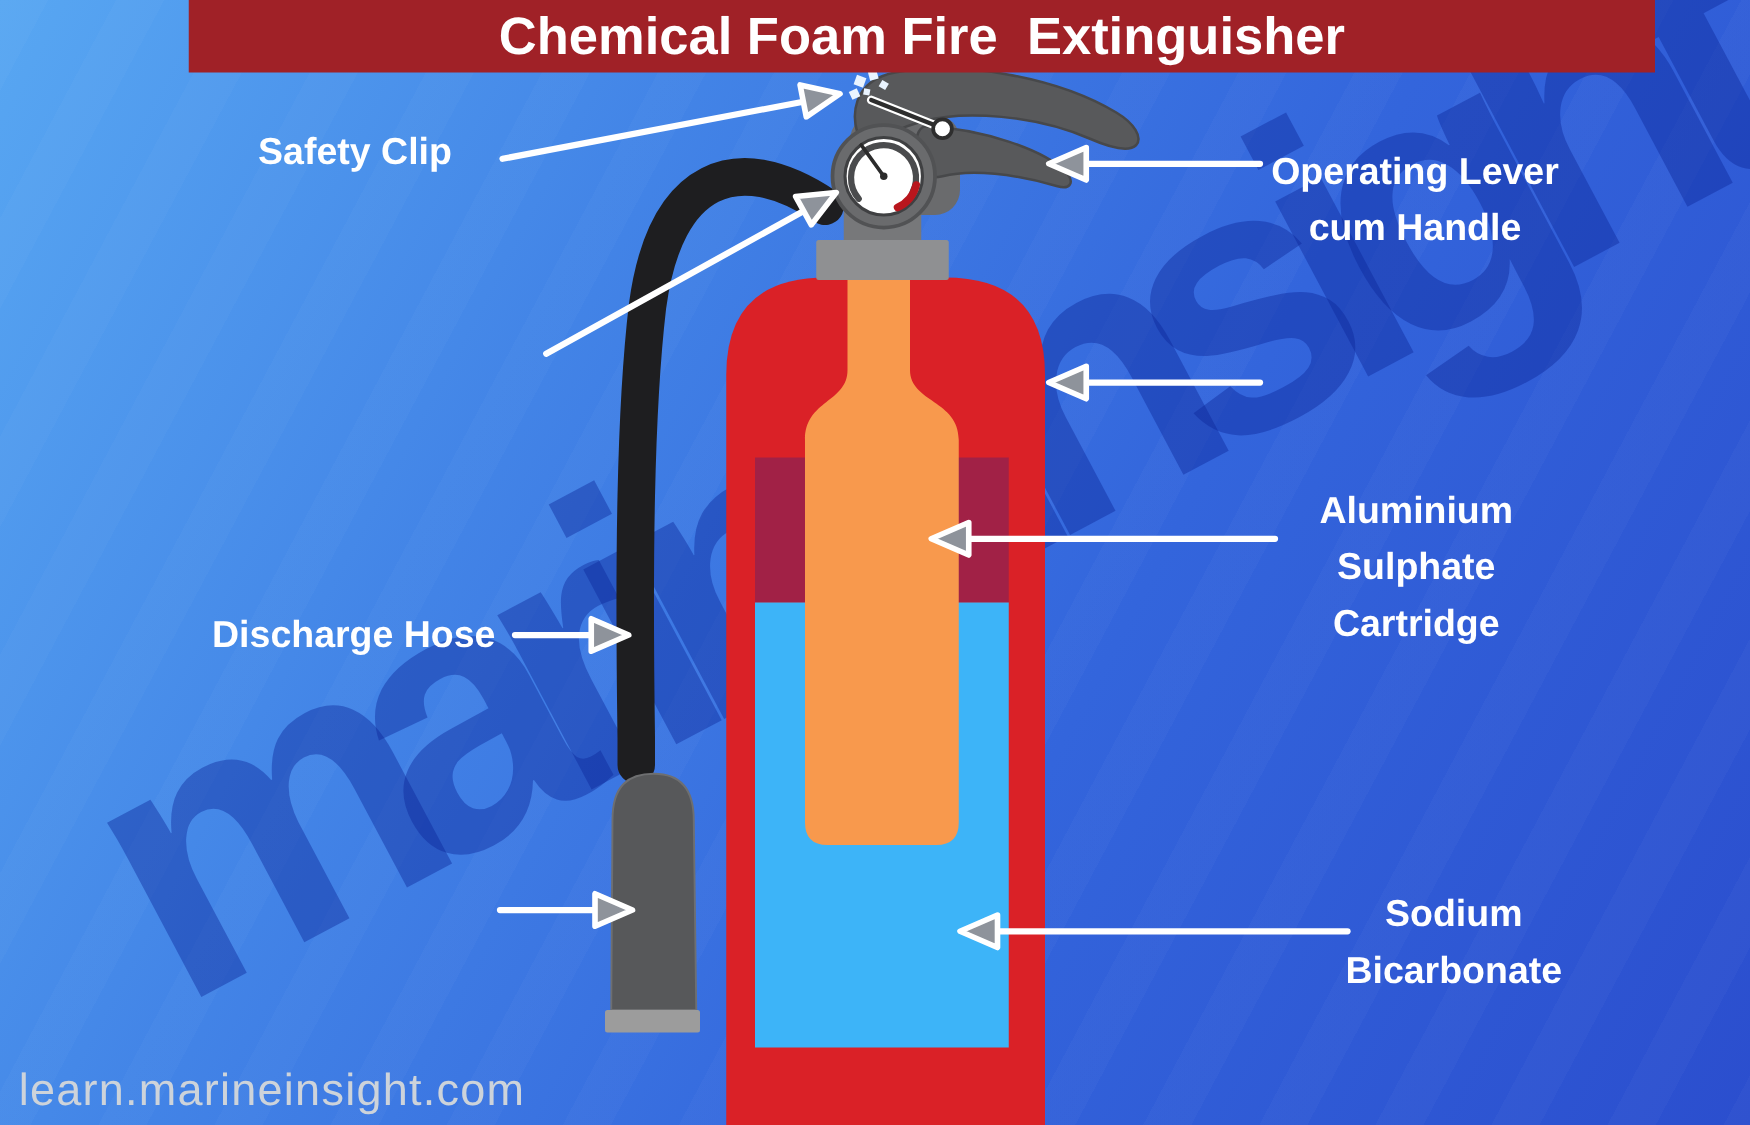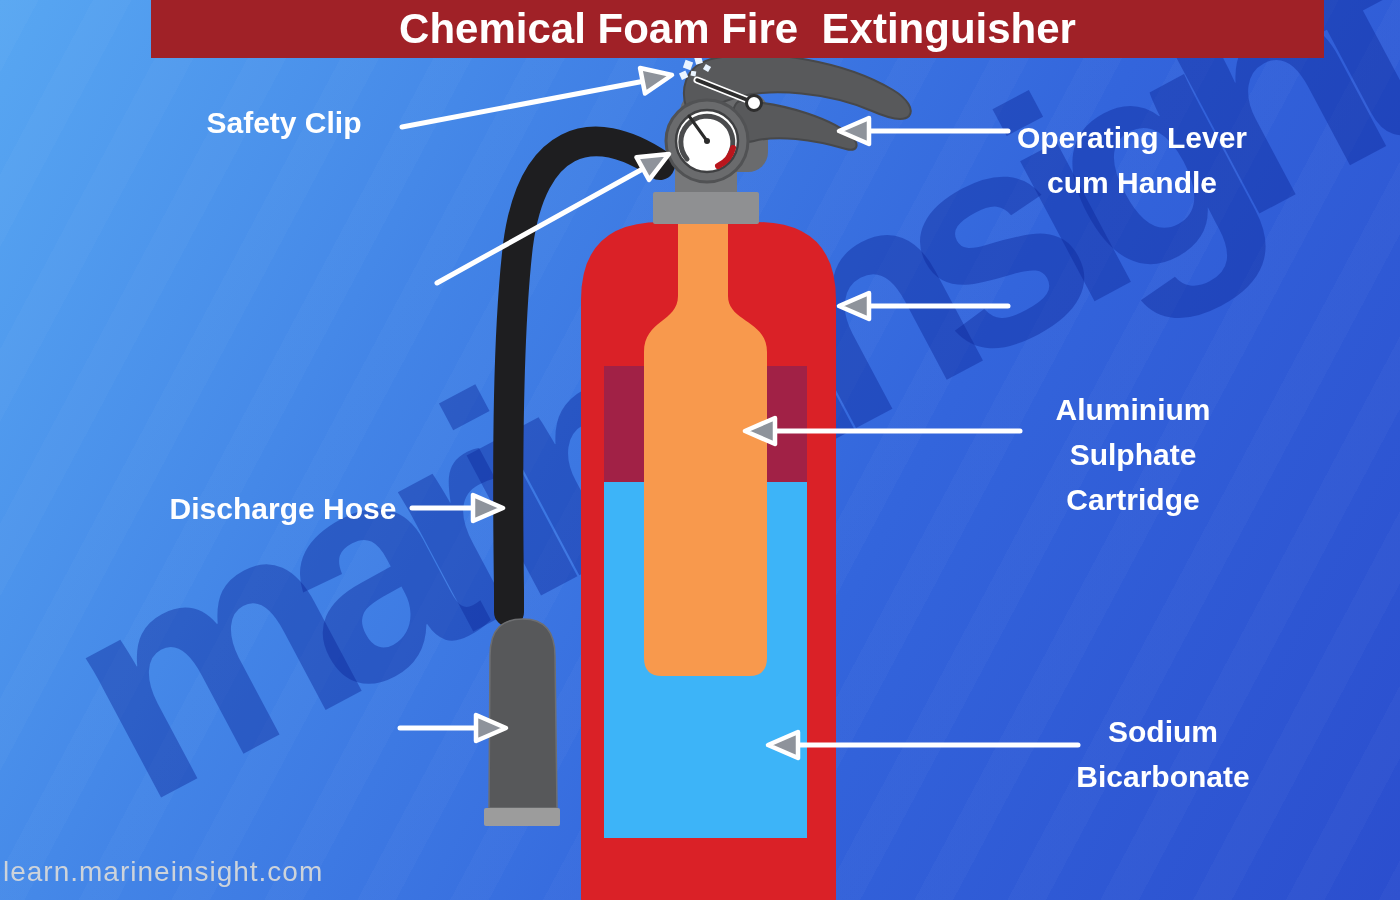--- a/index.html
+++ b/index.html
@@ -27,22 +27,22 @@
   .titlebar .t{
     color:#ffffff;font-weight:bold;font-size:42px;white-space:pre;letter-spacing:0px;
   }
   svg.diagram{position:absolute;left:0;top:0;}
   .lbl{
     position:absolute;transform:translate(-50%,-50%);
     color:#ffffff;font-weight:bold;font-size:30px;line-height:45px;
     text-align:center;white-space:pre-line;
   }
   .footer{
-    position:absolute;left:3px;top:852px;
-    color:#cdd3da;font-size:28px;line-height:40px;font-weight:normal;
+    position:absolute;left:15px;top:852px;
+    color:#cdd3da;font-size:36px;line-height:40px;font-weight:normal;
     letter-spacing:1px;
   }
 </style>
 </head>
 <body>
 
 <div id="canvas">
 
   <div id="streaks"></div>
 

